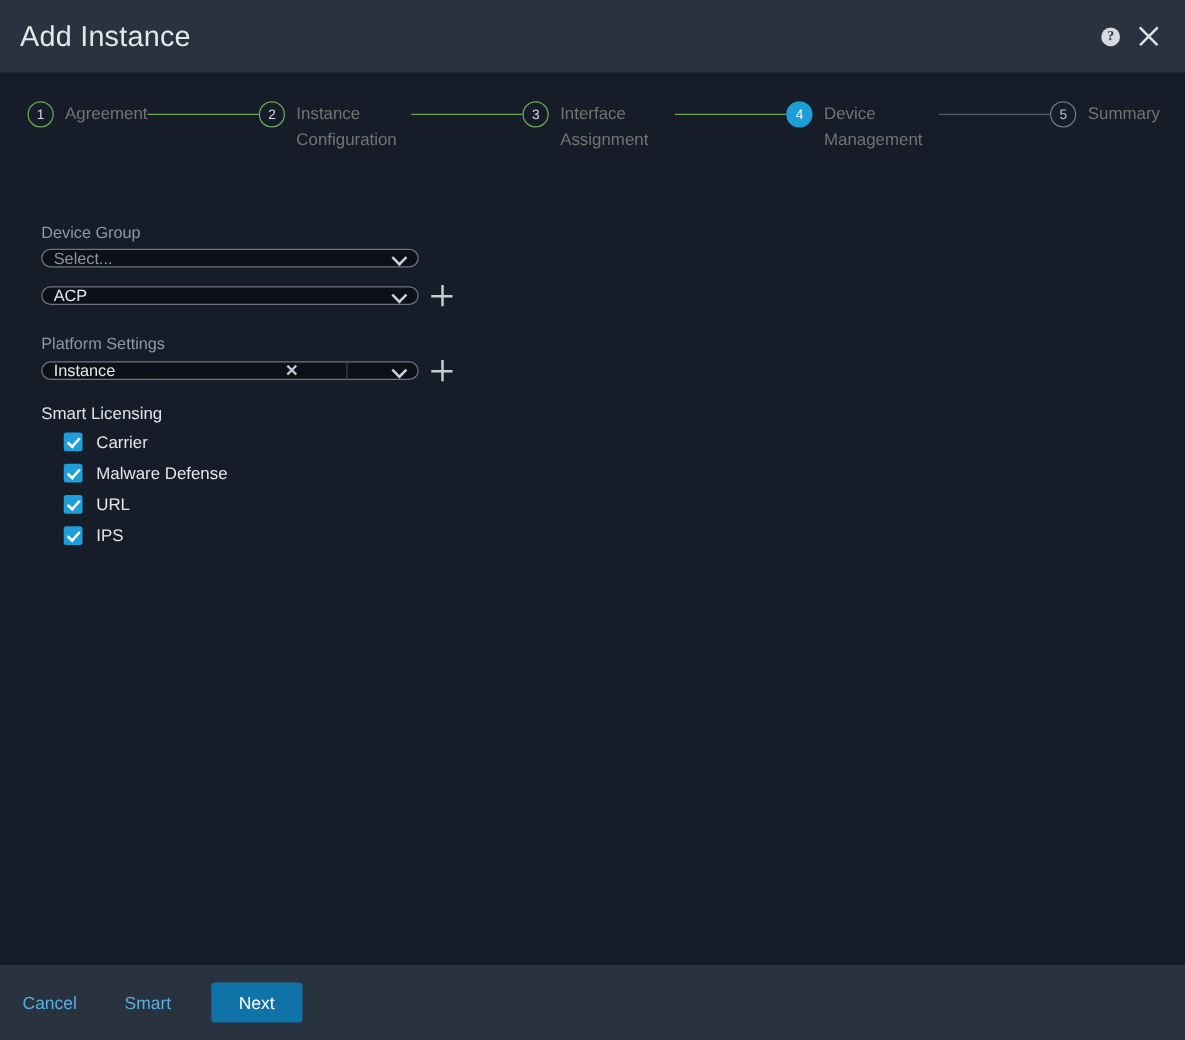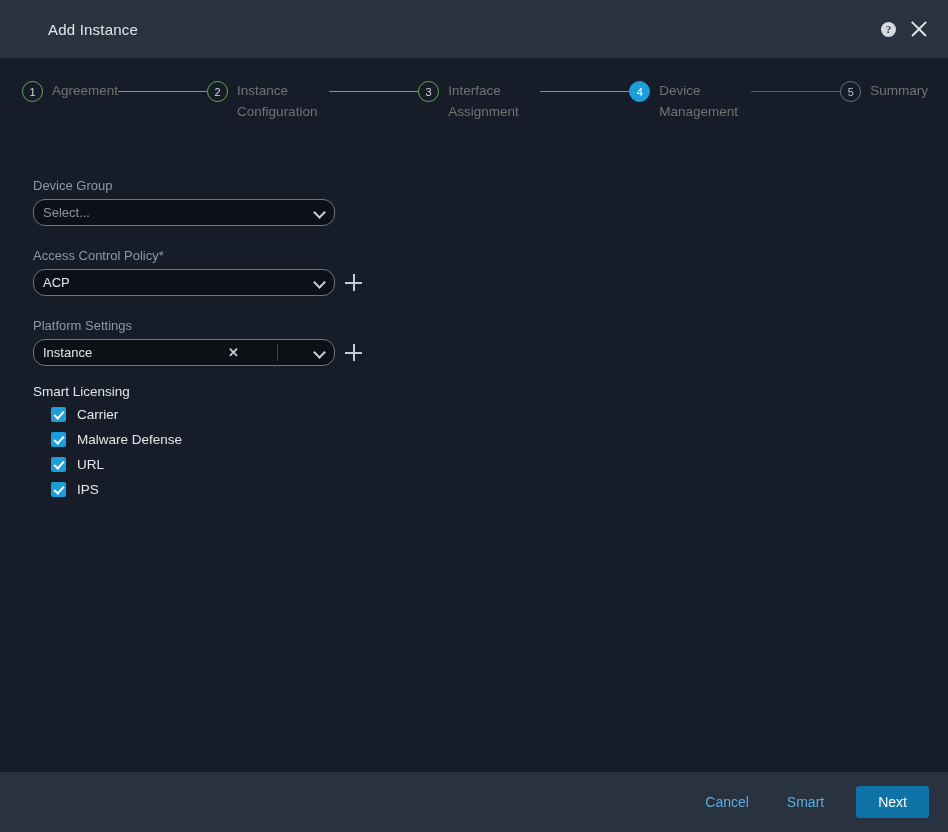--- a/index.html
+++ b/index.html
@@ -25,25 +25,24 @@
   #dialog-header {
     height: 58px;
     min-height: 58px;
     background: #29323f;
     display: flex;
     align-items: center;
     padding: 0 18px 0 16px;
     position: relative;
   }
   #dialog-title {
-    font-size: 15px;
+    font-size: 23px;
     color: #e3e7eb;
     font-weight: 400;
     letter-spacing: .2px;
-    margin-left: 32px;
   }
   .header-actions {
     margin-left: auto;
     display: flex;
     align-items: center;
     gap: 12px;
   }
   .help-icon {
     width: 15px; height: 15px;
     border-radius: 50%;
@@ -136,21 +135,21 @@
     font-size: 13px;
     color: #8e98a4;
     margin-bottom: 6px;
     display: block;
     margin-top: 22px;
   }
   .field-row { display: flex; align-items: center; gap: 10px; }
 
   .select-box {
     width: 302px;
-    height: 27px;
+    height: 15px;
     background: #0d1117;
     border: 1px solid #6d7681;
     border-radius: 12px;
     display: flex;
     align-items: center;
     padding: 0 8px 0 9px;
     cursor: pointer;
     position: relative;
     gap: 32px;
   }
@@ -239,21 +238,20 @@
     margin-left: 11px;
   }
 
   
   #dialog-footer {
     height: 60px;
     min-height: 60px;
     background: #29323f;
     display: flex;
     align-items: center;
-    justify-content: flex-end;
     padding: 0 19px 0 12px;
     gap: 26px;
   }
   .link-button {
     font-size: 14px;
     color: #59aee0;
     background: none;
     border: none;
     cursor: pointer;
     font-family: "Liberation Sans", sans-serif;
@@ -322,21 +320,20 @@
       <span class="field-label">Device Group</span>
       <div class="field-row">
         <div class="select-box">
           <span class="select-value placeholder">Select...</span>
           <span class="chevron"></span>
         </div>
       </div>
     </div>
 
     <div class="field-group">
-      <span class="field-label">Access Control Policy*</span>
       <div class="field-row">
         <div class="select-box">
           <span class="select-value">ACP</span>
           <span class="chevron"></span>
         </div>
         <span class="plus-icon"></span>
       </div>
     </div>
 
     <div class="field-group">

